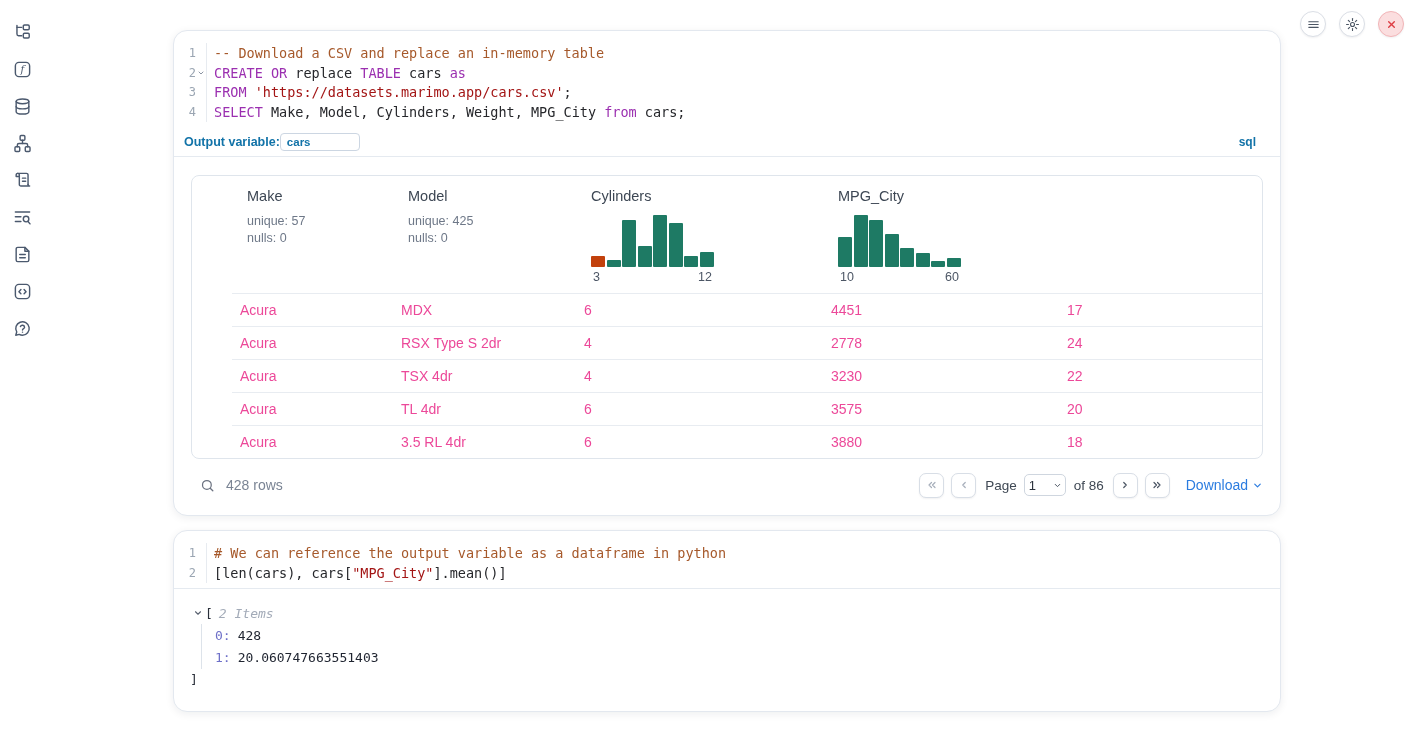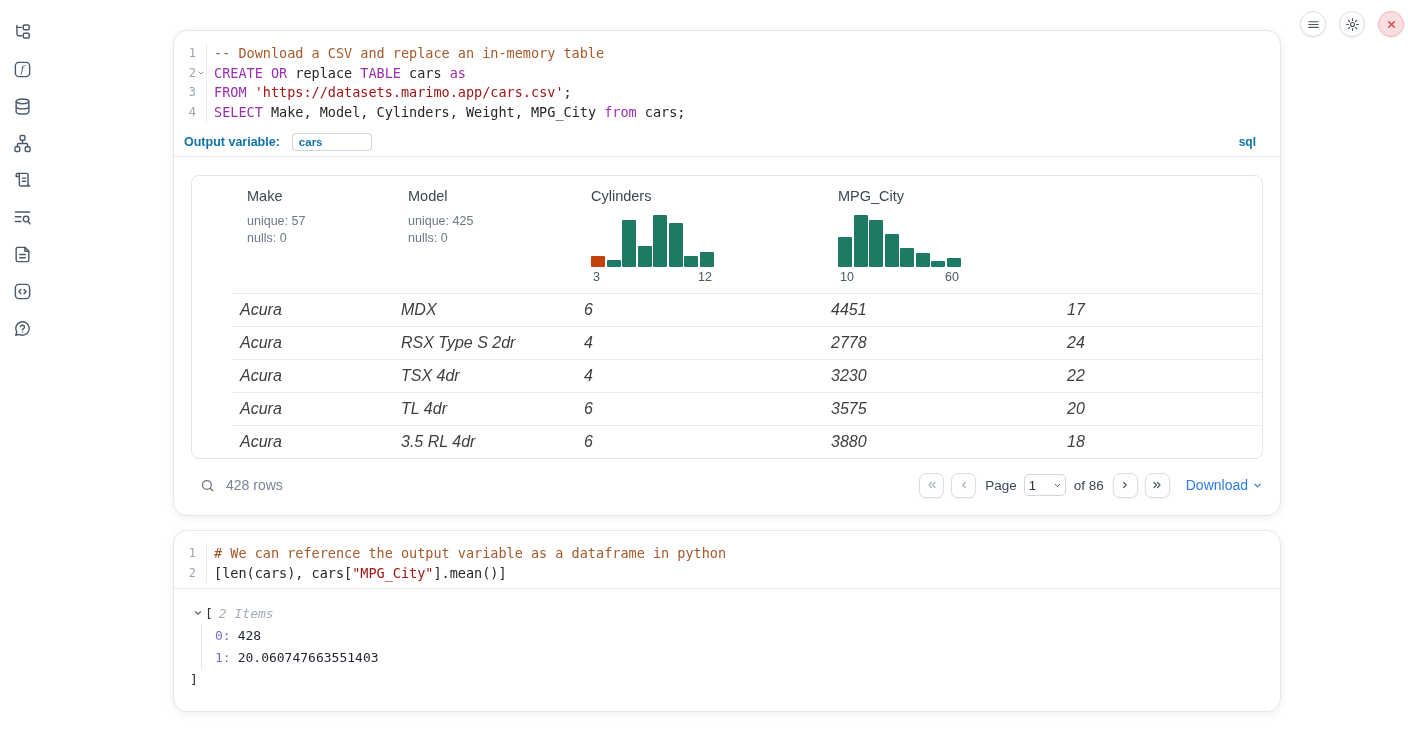--- a/index.html
+++ b/index.html
@@ -39,42 +39,42 @@
   .fold svg { width:8px; height:8px; }
   .code-text { padding-left:7px; color:#26272b; }
   .tk-keyword { color:#9b2fb0; }
   .tk-comment { color:#a6592b; }
   .tk-string  { color:#a31515; }
   .tk-plain   { color:#26272b;margin-top:12px; }
 
   
   .meta-row { height:30px; display:flex; align-items:center; justify-content:space-between;
     padding:0 24px 0 10px; border-bottom:1px solid #e5eaf0; }
-  .meta-left { display:flex; align-items:center; gap:12px; }
+  .meta-left { display:flex; align-items:center; gap:0; }
   .meta-label { color:#1273a8; font-weight:bold; font-size:12.5px; }
   .meta-input { width:80px; height:18px; border:1px solid #ccd6e2; border-radius:4px;
     color:#1273a8; font-weight:bold; font-size:11.5px; padding:0 6px;
     font-family:"Liberation Sans", sans-serif; outline:none; }
   .lang-badge { color:#1273a8; font-weight:bold; font-size:12px; cursor:pointer; }
 
   
   .output-area { padding:18px 17px 10px 17px; }
   .table-card { border:1px solid #dfe5ec; border-radius:8px; overflow:hidden; background:#fff; }
   .tbl-grid { display:grid; grid-template-columns:161px 183px 247px 236px 1fr;margin-left:40px; }
   .thead { min-height:117px; }
   .th-cell { padding:12px 6px 6px 15px; display:flex; flex-direction:column; }
   .th-name { font-size:14.5px; color:#3d4754; }
   .th-stats { margin-top:9px; font-size:12.5px; color:#6e7888; line-height:17px; }
   .hist-wrap { margin-top:auto; }
   .hist { display:flex; align-items:flex-end; gap:1.5px; height:52px; }
   .hist-bar { flex:1; background:#1e7a64; border-radius:1px; }
   .hist-labels { display:flex; justify-content:space-between; font-size:12.5px;
     color:#4c5665; padding:3px 2px 0 2px; height:20px; }
   .trow { height:33px; border-top:1px solid #e8ecf1; align-items:center;
-    font-size:16px; color:#404040;font-style:italic; }
+    font-size:14px; color:#ec4899; }
   .trow > div { padding-left:8px; overflow:hidden; white-space:nowrap; }
 
   
   .tbl-footer { margin-top:8px; height:36px; display:flex; align-items:center;
     justify-content:space-between; }
   .tf-left { display:flex; align-items:center; gap:11px; color:#7a8494; padding-left:9px; }
   .tf-left svg { width:15px; height:15px; color:#6b7280; cursor:pointer; }
   .row-count { font-size:14px; }
   .tf-right { display:flex; align-items:center; }
   .pg-btn { width:25px; height:25px; border:1px solid #d8dee6; border-radius:7px;

